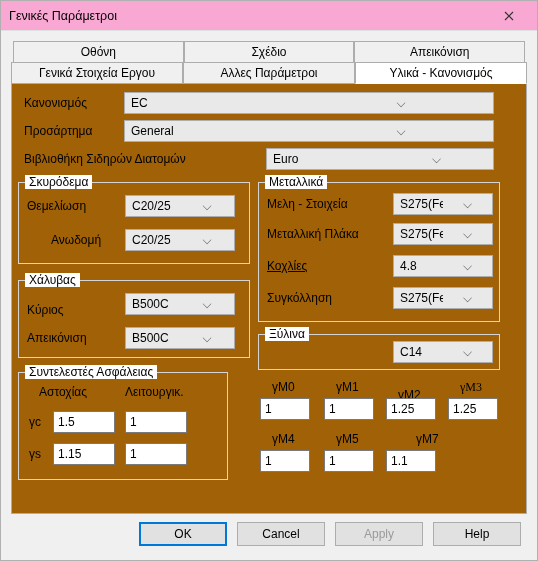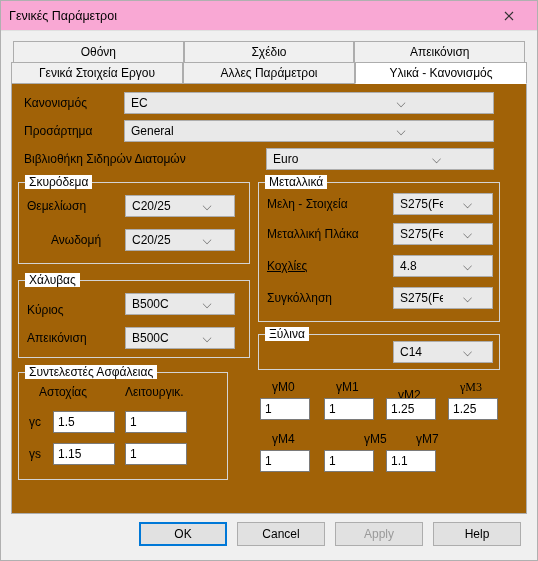--- a/index.html
+++ b/index.html
@@ -170,21 +170,21 @@
               <span>1</span>
             </div>
           <div class="txt" style="position:absolute; left:128px;top:18px; width:50px;">
               <span>1.25</span>
             </div>
           <div class="txt" style="position:absolute; left:190px;top:18px; width:50px;">
               <span>1.25</span>
             </div>
 
           <div class="label" style="position:absolute; left:14px; top:52px;">γΜ4</div>
-          <div class="label" style="position:absolute; left:78px; top:52px;margin-left:28px;">γΜ5</div>
+          <div class="label" style="position:absolute; left:78px; top:52px;">γΜ5</div>
           <div class="label" style="position:absolute; left:158px; top:52px;">γΜ7</div>
           <div class="txt" style="position:absolute; left:2px;  top:70px; width:50px;">
               <span>1</span>
             </div>
           <div class="txt" style="position:absolute; left:66px; top:70px; width:50px;">
               <span>1</span>
             </div>
           <div class="txt" style="position:absolute; left:128px;top:70px; width:50px;">
               <span>1.1</span>
             </div>

